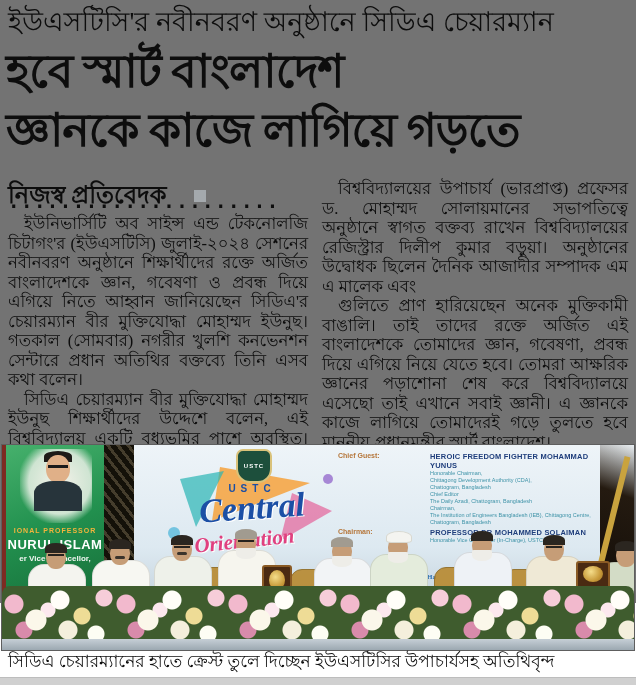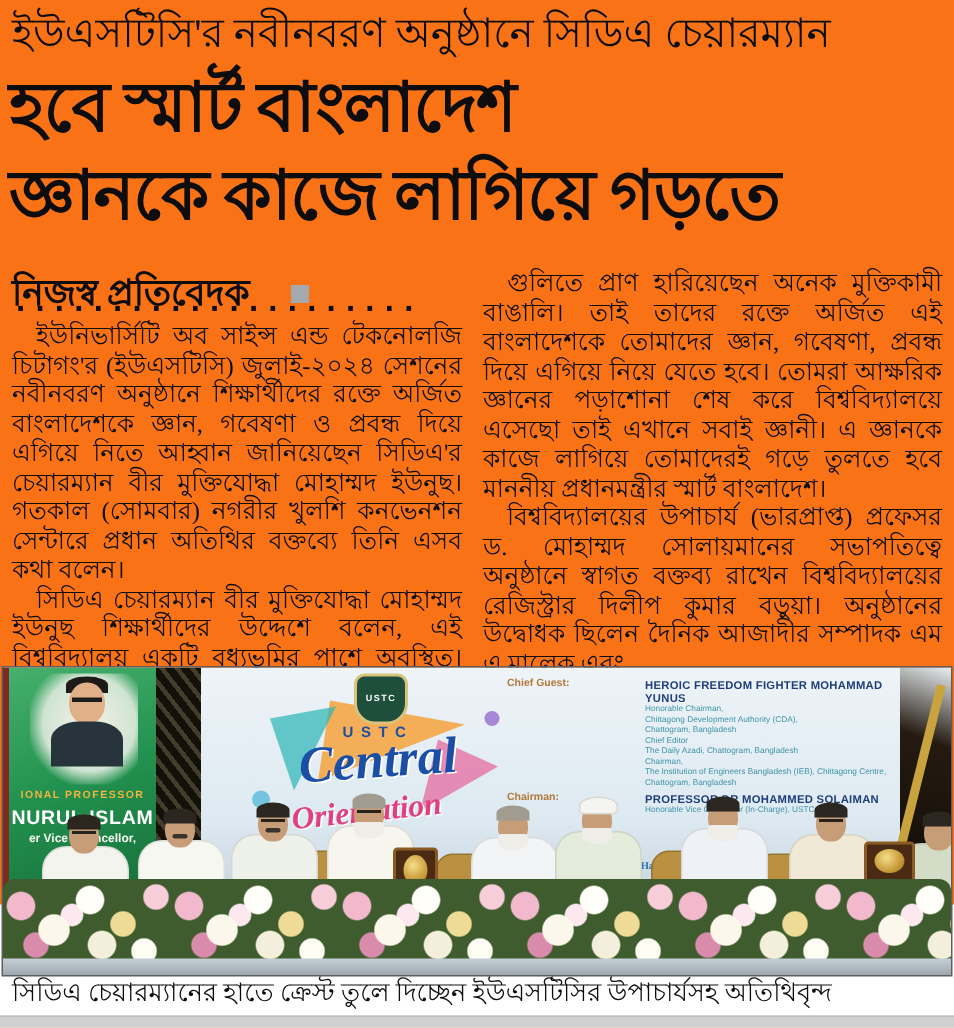--- a/index.html
+++ b/index.html
@@ -1,17 +1,17 @@
 <!DOCTYPE html>
 <html><head>
 <meta charset="utf-8">
 <style>
   html,body{margin:0;padding:0;background:#fff}
   body{width:636px;height:685px;overflow:hidden;font-family:"Liberation Serif",serif;color:#0d0d0d}
-  .paper{position:relative;width:636px;height:603px;background:#f97316}
+  .paper{position:relative;width:636px;height:603px;background:#737373}
 
   .kicker{position:absolute;left:8px;top:2px;width:620px;font-size:27px;line-height:40px;white-space:nowrap}
   .headline{position:absolute;left:6px;top:42px;width:624px;font-weight:bold;font-size:46px;line-height:59px;letter-spacing:-1px}
 
   .byline-row{position:absolute;left:8px;top:176px;display:flex;align-items:center;gap:28px;font-size:24px;font-weight:bold}
   .byline-square{width:12px;height:12px;background:#a4a9ad}
   .dots{position:absolute;left:8px;top:191px;font-size:19px;font-weight:bold;letter-spacing:1.5px;line-height:20px;font-family:"DejaVu Sans Mono",monospace}
 
   .colL{position:absolute;left:8px;top:214px;width:300px}
   .colR{position:absolute;left:322px;top:179px;width:306px}
@@ -104,22 +104,22 @@
     <span class="byline-square"></span>
   </div>
   <div class="dots">.....................</div>
 
   <div class="colL">
     <p>ইউনিভার্সিটি অব সাইন্স এন্ড টেকনোলজি চিটাগং'র (ইউএসটিসি) জুলাই-২০২৪ সেশনের নবীনবরণ অনুষ্ঠানে শিক্ষার্থীদের রক্তে অর্জিত বাংলাদেশকে জ্ঞান, গবেষণা ও প্রবন্ধ দিয়ে এগিয়ে নিতে আহ্বান জানিয়েছেন সিডিএ'র চেয়ারম্যান বীর মুক্তিযোদ্ধা মোহাম্মদ ইউনুছ। গতকাল (সোমবার) নগরীর খুলশি কনভেনশন সেন্টারে প্রধান অতিথির বক্তব্যে তিনি এসব কথা বলেন।</p>
     <p>সিডিএ চেয়ারম্যান বীর মুক্তিযোদ্ধা মোহাম্মদ ইউনুছ শিক্ষার্থীদের উদ্দেশে বলেন, এই বিশ্ববিদ্যালয় একটি বধ্যভূমির পাশে অবস্থিত। যেখানে মহান মুক্তিযুদ্ধের সময় পাক হানাদারদের</p>
   </div>
 
   <div class="colR">
+    <p>বিশ্ববিদ্যালয়ের উপাচার্য (ভারপ্রাপ্ত) প্রফেসর ড. মোহাম্মদ সোলায়মানের সভাপতিত্বে অনুষ্ঠানে স্বাগত বক্তব্য রাখেন বিশ্ববিদ্যালয়ের রেজিস্ট্রার দিলীপ কুমার বড়ুয়া। অনুষ্ঠানের উদ্বোধক ছিলেন দৈনিক আজাদীর সম্পাদক এম এ মালেক এবং</p>
     <p>গুলিতে প্রাণ হারিয়েছেন অনেক মুক্তিকামী বাঙালি। তাই তাদের রক্তে অর্জিত এই বাংলাদেশকে তোমাদের জ্ঞান, গবেষণা, প্রবন্ধ দিয়ে এগিয়ে নিয়ে যেতে হবে। তোমরা আক্ষরিক জ্ঞানের পড়াশোনা শেষ করে বিশ্ববিদ্যালয়ে এসেছো তাই এখানে সবাই জ্ঞানী। এ জ্ঞানকে কাজে লাগিয়ে তোমাদেরই গড়ে তুলতে হবে মাননীয় প্রধানমন্ত্রীর স্মার্ট বাংলাদেশ।</p>
-    <p>বিশ্ববিদ্যালয়ের উপাচার্য (ভারপ্রাপ্ত) প্রফেসর ড. মোহাম্মদ সোলায়মানের সভাপতিত্বে অনুষ্ঠানে স্বাগত বক্তব্য রাখেন বিশ্ববিদ্যালয়ের রেজিস্ট্রার দিলীপ কুমার বড়ুয়া। অনুষ্ঠানের উদ্বোধক ছিলেন দৈনিক আজাদীর সম্পাদক এম এ মালেক এবং</p>
     <p class="jump"><span>✱</span> <span>৪র্থ পৃষ্ঠার ৬ষ্ঠ ক.</span></p>
   </div>
 
   <div class="photo">
     <div class="left-edge"></div>
 
     <div class="green-banner">
       <div class="portrait">
         <i class="p-hair"></i>
         <i class="p-head"></i>

